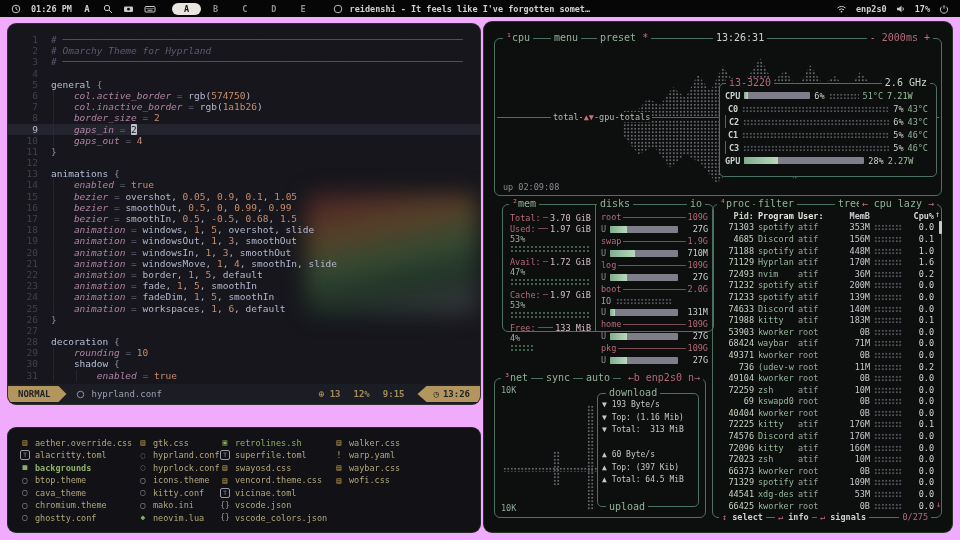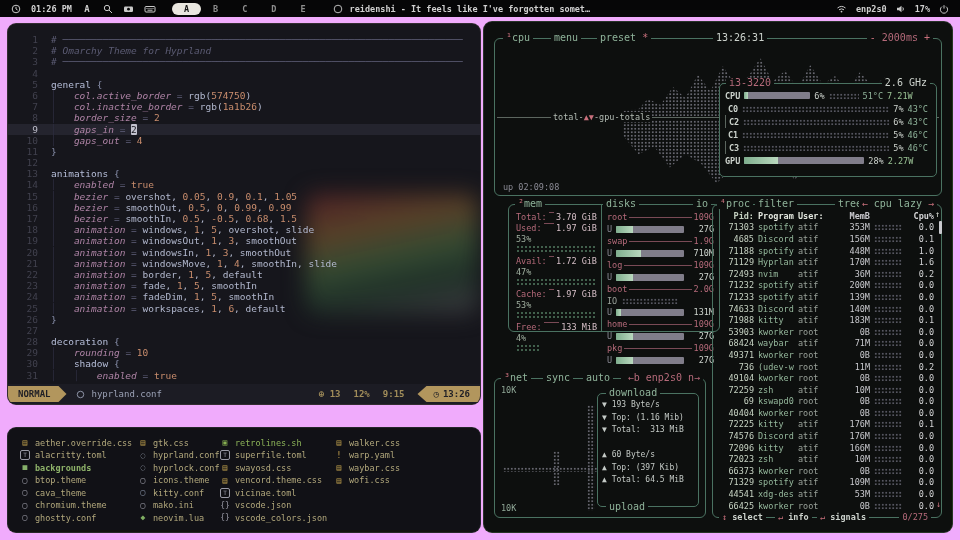--- a/index.html
+++ b/index.html
@@ -80,23 +80,23 @@
   #cpu-graph-down{position:absolute;left:128px;right:6px;top:81px;height:66px;z-index:0}
   #cpu-inner{position:absolute;right:4px;top:44px;width:218px;height:94px;border:1px solid #4a7261;border-radius:5px;
     background:#0d0f0e;z-index:2;font-size:8.5px;padding:5px 5px 2px 5px;box-sizing:border-box}
   .ci-row{display:flex;align-items:center;height:13px;gap:4px}
   .ci-cores{display:grid;grid-template-columns:1fr}
   .ci-core{display:flex;align-items:center;gap:4px;height:13px;padding:0 3px}
   .ci-core + .ci-core.sep{border-left:1px solid #5c665f}
   #cpu-uptime{position:absolute;left:8px;bottom:3px;font-size:8.5px;color:#8a8a94;z-index:2}
 
   
-  #box-mem{left:24px;top:182px;width:212px;height:128px;display:flex}
+  #box-mem{left:18px;top:182px;width:212px;height:128px;display:flex}
   #mem-stats{width:92px;padding:7px 4px 4px 7px;box-sizing:border-box;font-size:8.5px}
-  .mem-lrow{display:flex;height:11px}
+  .mem-lrow{display:flex;align-items:center;height:11px}
   .mem-lrow .lead{flex:1;border-top:1px solid #7a4a56;margin:0 2px}
   .mem-lrow .lab{color:#b56a7a}.mem-lrow .v{color:#d6bfc7}
   .mem-pct{height:11px;color:#9fae9f}
   .mem-strip{height:9px;margin-bottom:2px}
   #disks{flex:1;border-left:1px solid #4a7261;padding:6px 5px 4px 5px;font-size:8.5px;box-sizing:border-box}
   .dk-name{display:flex;align-items:center;height:12px}
   .dk-name .lead{flex:1;border-top:1px solid #7a4a56;margin:0 2px}
   .dk-name .n,.dk-name .s{color:#b56a7a}
   .dk-u{display:flex;align-items:center;gap:4px;height:12px}
   .dk-u .bar{flex:1}

